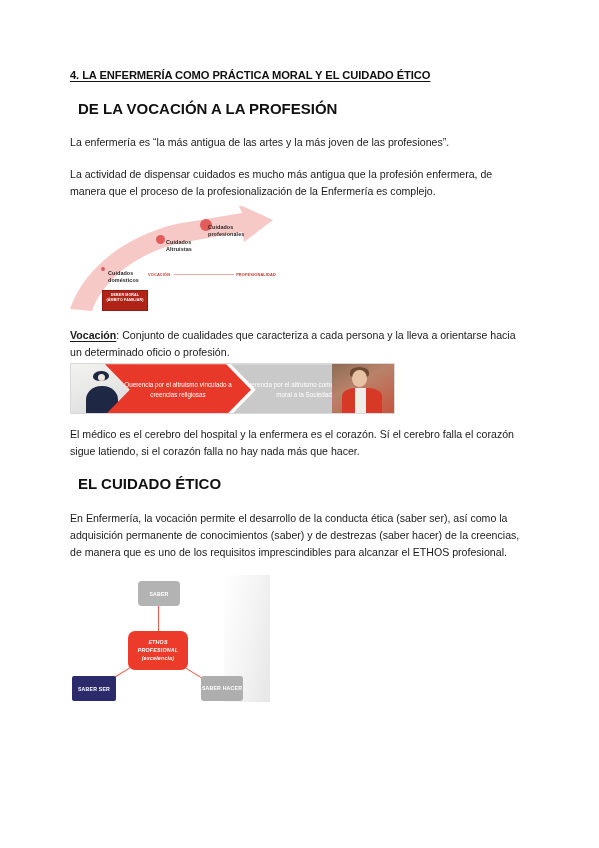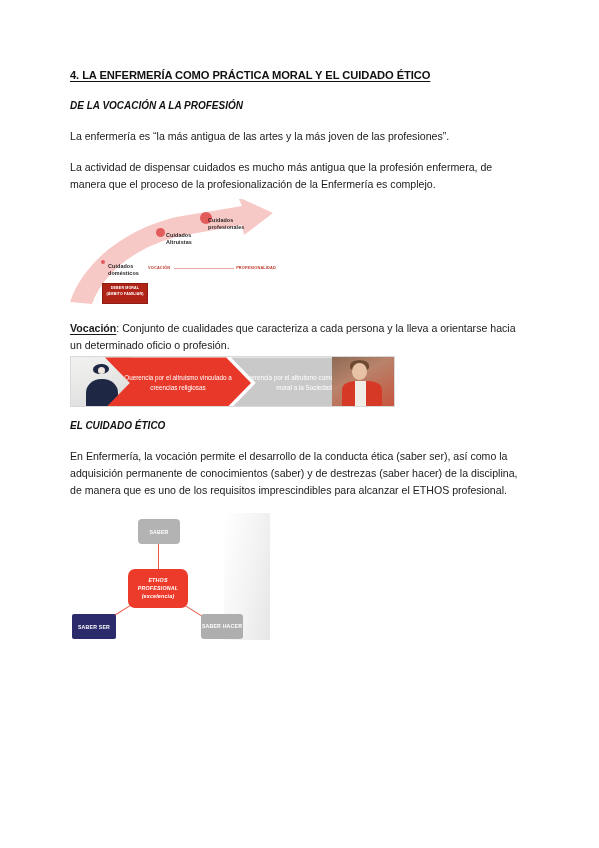--- a/index.html
+++ b/index.html
@@ -28,24 +28,23 @@
   h1.section-title {
     font-size: 11.2px;
     font-weight: bold;
     letter-spacing: -0.1px;
     margin: 0 0 16px 0;
     text-decoration: underline;
     text-underline-offset: 2px;
     line-height: 1.35;
   }
   h2.sub-title {
-    font-size: 10px;
-    font-weight: bold;
-    font-style: italic;
-    margin: 0 0 15px 0;
+    font-size: 15px;
+    font-weight: bold;
+    margin: 0 0 15px 8px;
     line-height: 1.35;
   }
   p.para {
     font-size: 10.6px;
     line-height: 1.62;
     margin: 0 0 14px 0;
     color: #1a1a1a;
   }
   p.para.tight { margin-bottom: 2px; }
   .bold-lead { font-weight: bold; text-decoration: underline; text-underline-offset: 2px; }
@@ -316,24 +315,25 @@
         <span>Querencia por el altruismo como aportación moral a la Sociedad</span>
       </div>
       <div class="photo right">
         <span class="nurse-hair"></span>
         <span class="nurse-head"></span>
         <span class="nurse-body"></span>
         <span class="nurse-shirt"></span>
       </div>
     </div>
 
+    <p class="para">El médico es el cerebro del hospital y la enfermera es el corazón. Sí el cerebro falla el corazón sigue latiendo, si el corazón falla no hay nada más que hacer.</p>
 
     <h2 class="sub-title">EL CUIDADO ÉTICO</h2>
 
-    <p class="para">En Enfermería, la vocación permite el desarrollo de la conducta ética (saber ser), así como la adquisición permanente de conocimientos (saber) y de destrezas (saber hacer) de la disciplina, de manera que es uno de los requisitos imprescindibles para alcanzar el ETHOS profesional.</p>
+    <p class="para">En Enfermería, la vocación permite el desarrollo de la conducta ética (saber ser), así como la adquisición permanente de conocimientos (saber) y de destrezas (saber hacer) de la creencias, de manera que es uno de los requisitos imprescindibles para alcanzar el ETHOS profesional.</p>
 
     <div class="fig-ethos">
       <span class="shade"></span>
 
       <span class="link l-top"></span>
       <span class="link l-left"></span>
       <span class="link l-right"></span>
 
       <div class="node saber">SABER</div>
 

